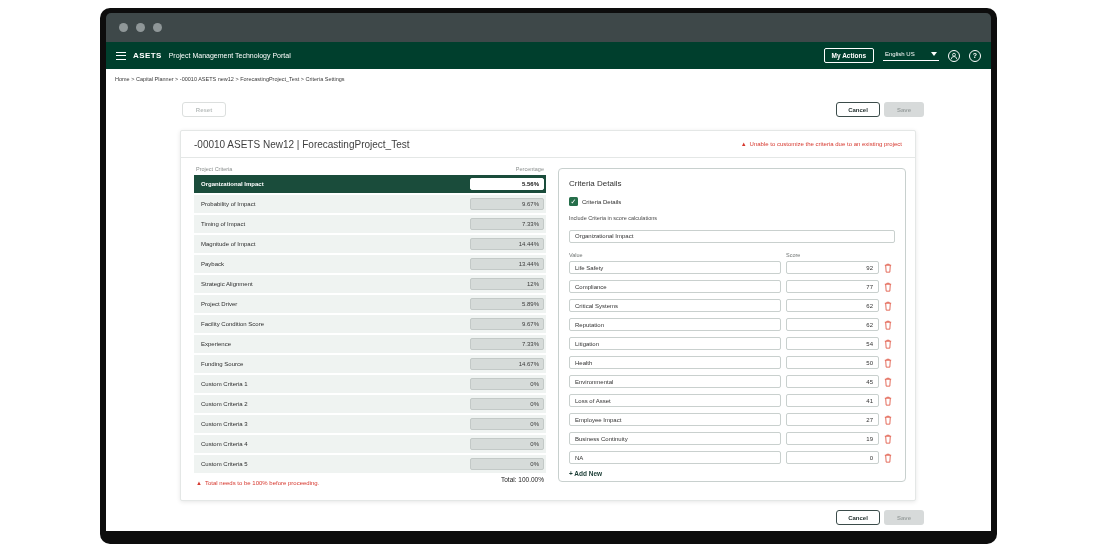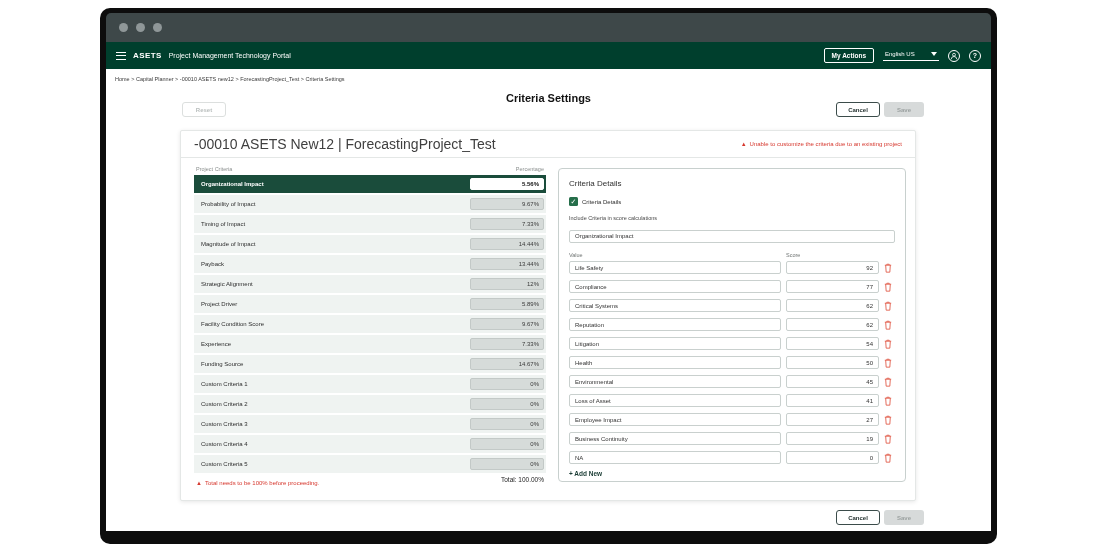--- a/index.html
+++ b/index.html
@@ -41,21 +41,21 @@
   .cancel-btn { background:#fff; border:1px solid #3b4c4a; color:#1f2d2b; width:44px; }
   .save-btn { background:#d7dada; border:none; color:#9ba1a0; width:40px; }
   .top-actions { position:absolute; left:730px; top:13px; display:flex; gap:4px; }
   .bottom-actions { position:absolute; left:730px; top:421px; display:flex; gap:4px; }
 
   
   .card { position:absolute; left:74px; top:41px; width:736px; height:371px; background:#fff;
           border:1px solid #e4e7e6; border-radius:2px; box-shadow:0 1px 4px rgba(0,0,0,.1); }
   .card-header { height:27px; border-bottom:1px solid #e4e7e6; display:flex; align-items:center;
                  justify-content:space-between; padding:0 13px; }
-  .card-title { font-size:14px; color:#3f3f3f; }
+  .card-title { font-size:10px; color:#3f3f3f; }
   .warn { font-size:6px; color:#d6382e; display:flex; align-items:center; gap:3px; }
   .warn-tri { color:#d6382e; font-size:6px; line-height:1; }
   .card-body { position:relative; height:342px; }
 
   
   .left-col { position:absolute; left:13px; top:8px; width:352px; }
   .col-headers { display:flex; justify-content:space-between; font-size:5.5px; color:#8a8f8e; margin-bottom:3px; padding:0 2px; }
   .crit-row { display:flex; align-items:center; justify-content:space-between;
               height:18px; margin-bottom:2px; background:#eff3f1; padding:0 2px 0 7px; cursor:pointer; }
   .crit-row.selected { background:#1a4c3b; }
@@ -117,21 +117,20 @@
             <path d="M1.6 9 a3.4 3.4 0 0 1 6.8 0" fill="none" stroke="#fff" stroke-width="1"></path>
           </svg>
       </span>
       <span class="circle-icon">?</span>
     </div>
   </div>
 
   <div class="breadcrumb">Home &gt; Capital Planner &gt; -00010 ASETS new12 &gt; ForecastingProject_Test &gt; Criteria Settings</div>
 
   <div class="main">
-    <div class="page-title">Criteria Settings</div>
 
     <button class="btn reset-btn">Reset</button>
 
     <div class="top-actions">
       <button class="btn cancel-btn">Cancel</button>
       <button class="btn save-btn">Save</button>
     </div>
 
     <div class="card">
       <div class="card-header">

